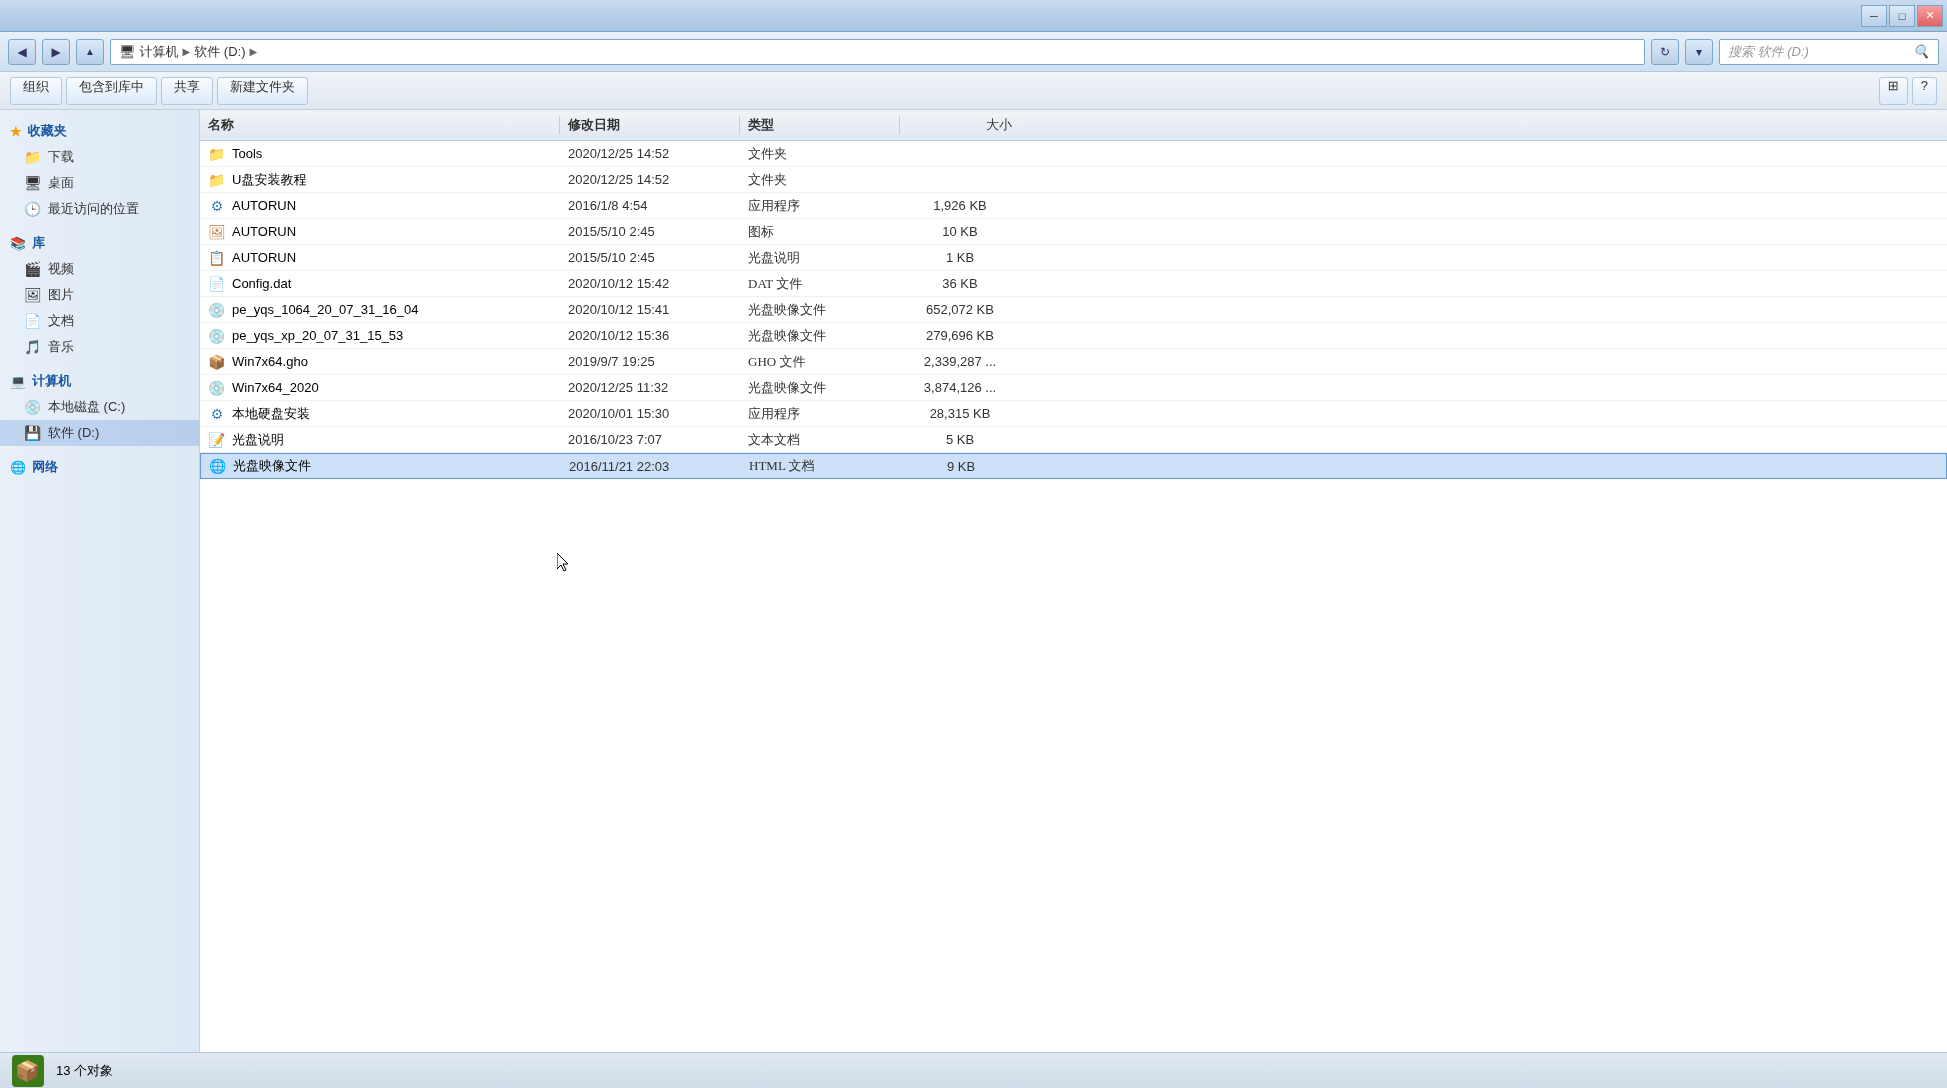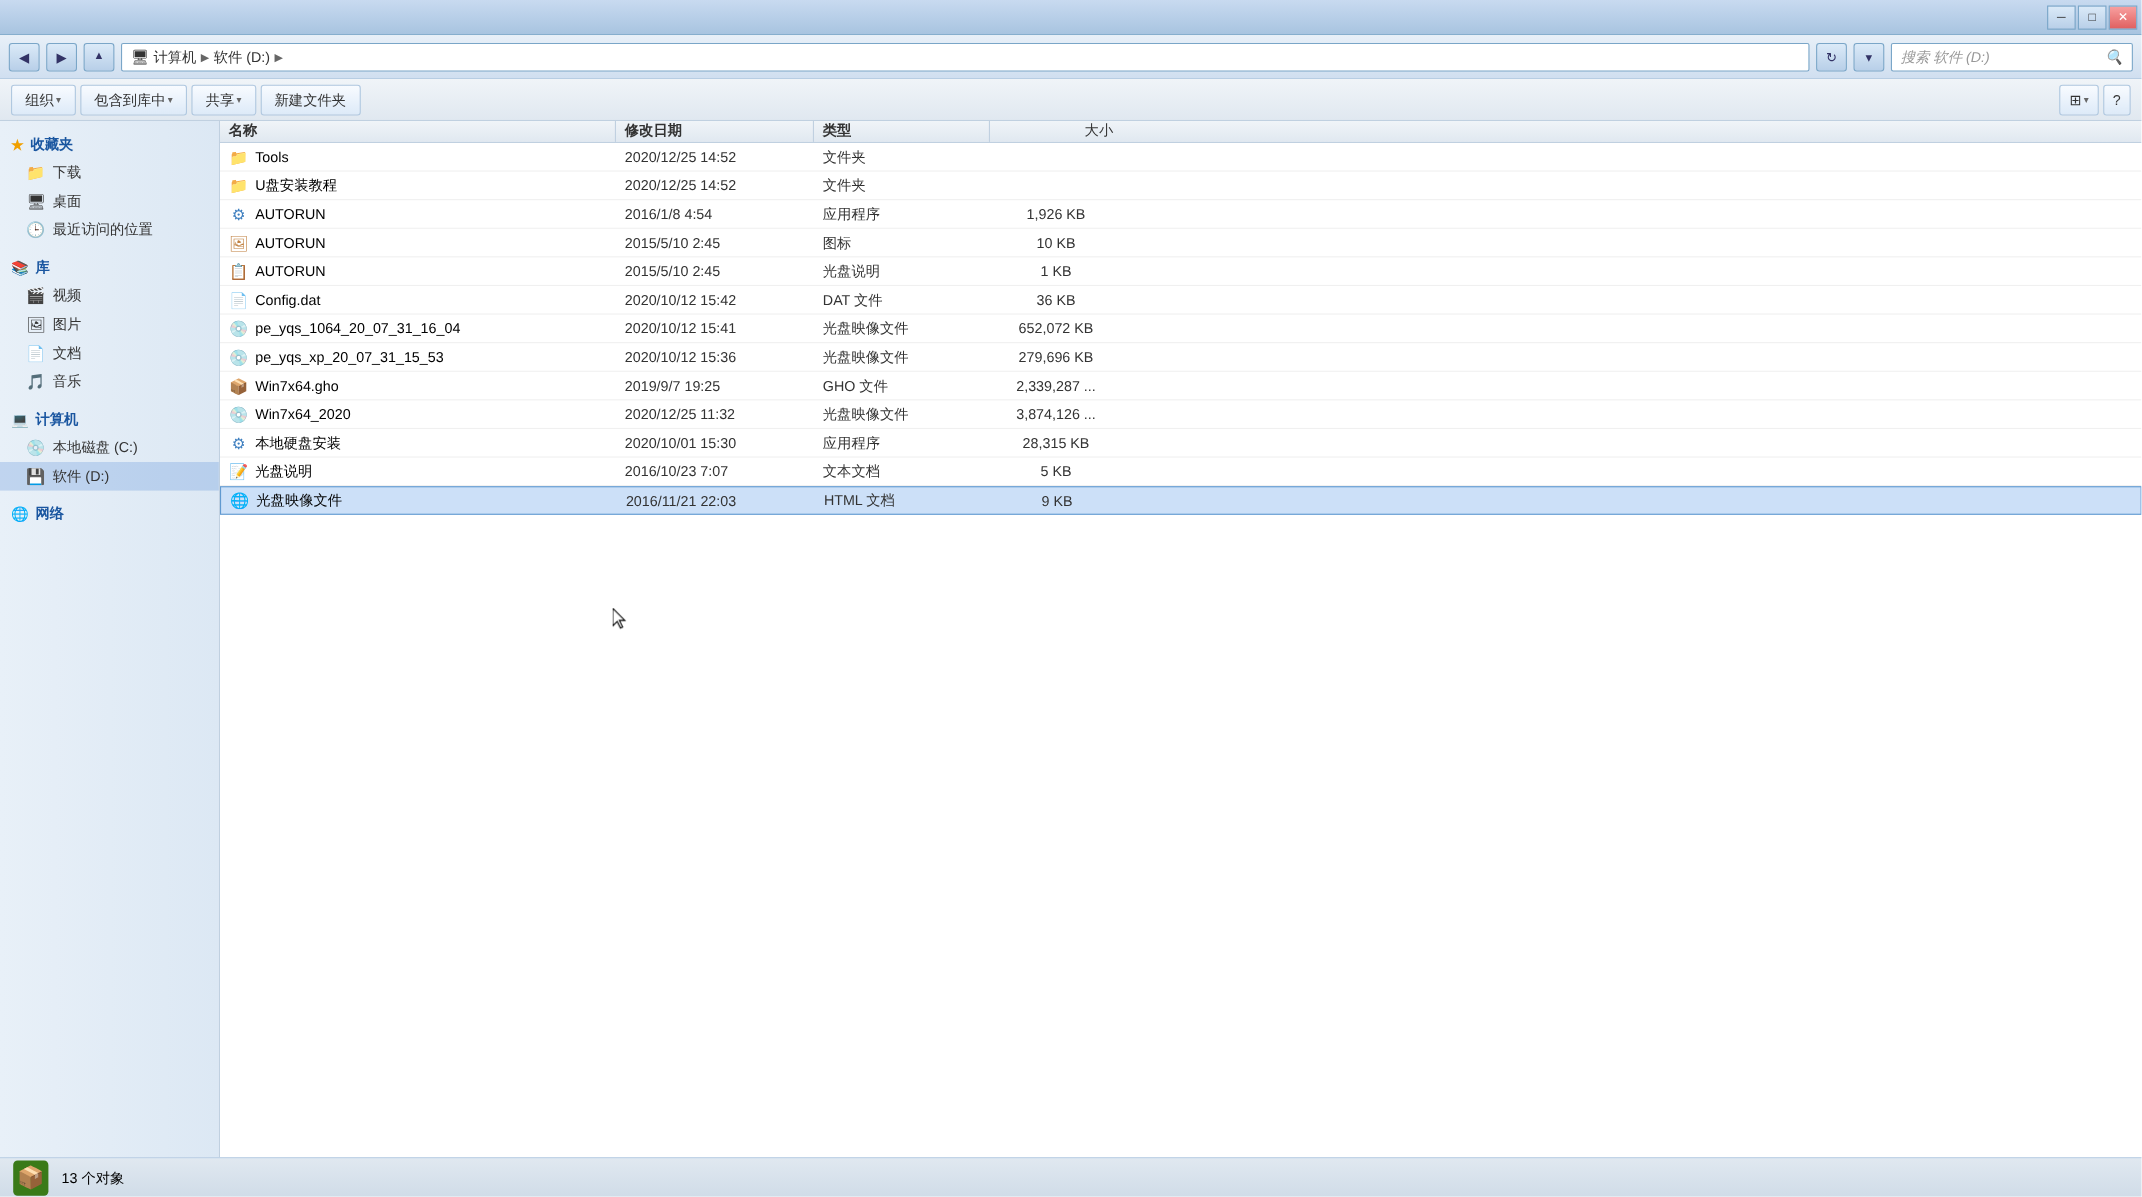--- a/index.html
+++ b/index.html
@@ -102,23 +102,24 @@
     }
     .toolbar-btn {
       height: 28px;
       padding: 0 12px;
       background: linear-gradient(to bottom, #f8fbff, #ddeaf8);
       border: 1px solid #b0c8e0;
       border-radius: 3px;
       cursor: pointer;
       display: flex;
       align-items: center;
-      gap: 2px;
+      gap: 16px;
       font-size: 13px;
       color: #333;
+      flex-direction: column;
     }
     .toolbar-btn .arrow { font-size: 9px; color: #666; }
 
     
     .main-layout {
       display: flex;
       height: calc(1088px - 32px - 40px - 38px - 36px);
       overflow: hidden;
     }
 
@@ -160,42 +161,43 @@
     .icon-network { color: #6080a0; }
 
     
     .file-list {
       flex: 1;
       background: #fff;
       overflow-y: auto;
     }
     .file-list-header {
       display: flex;
+      align-items: center;
       background: linear-gradient(to bottom, #f0f4f8, #e0e8f0);
       border-bottom: 1px solid #c0d0e0;
-      height: 20px;
+      height: 31px;
       position: sticky;
       top: 0;
     }
     .col-name { width: 360px; padding: 0 8px; font-weight: bold; color: #333; border-right: 1px solid #c0d0e0; }
     .col-date { width: 180px; padding: 0 8px; font-weight: bold; color: #333; border-right: 1px solid #c0d0e0; }
     .col-type { width: 160px; padding: 0 8px; font-weight: bold; color: #333; border-right: 1px solid #c0d0e0; }
     .col-size { width: 120px; padding: 0 8px; font-weight: normal; color: #333; text-align: right; }
 
     .file-row {
       display: flex;
       align-items: center;
       height: 26px;
       border-bottom: 1px solid #f0f0f0;
       cursor: pointer;
     }
     .file-row.selected { background: #cce0f8; border: 1px solid #6099d0; }
     .file-cell-name { width: 360px; padding: 0 8px; display: flex; align-items: center; gap: 6px; overflow: hidden; }
     .file-cell-date { width: 180px; padding: 0 8px; color: #333; }
-    .file-cell-type { width: 160px; padding: 0 8px; color: #333; }
+    .file-cell-type { width: 160px; padding: 0 8px; color: #333; font-family: Liberation Serif, serif; }
     .file-cell-size { width: 120px; padding: 0 8px; color: #333; text-align: center; }
 
     
     .status-bar {
       height: 36px;
       background: linear-gradient(to bottom, #e0e8f0, #d0dce8);
       border-top: 1px solid #b0c8e0;
       display: flex;
       align-items: center;
       padding: 0 12px;

